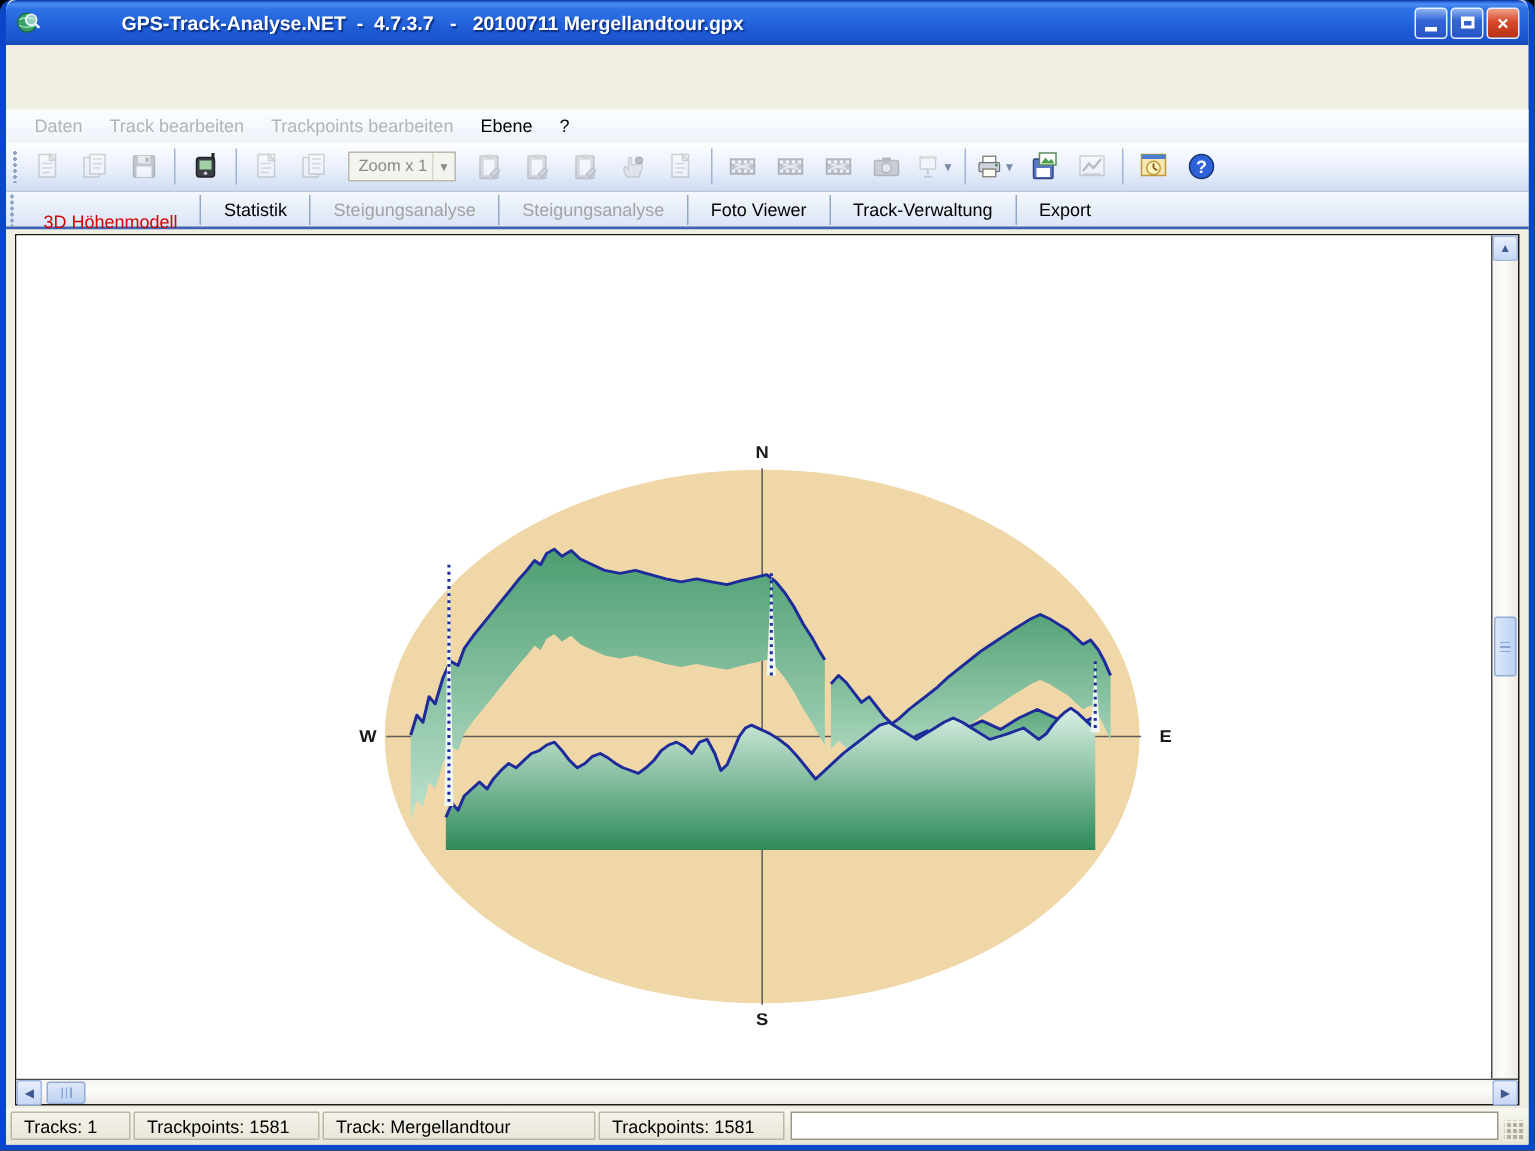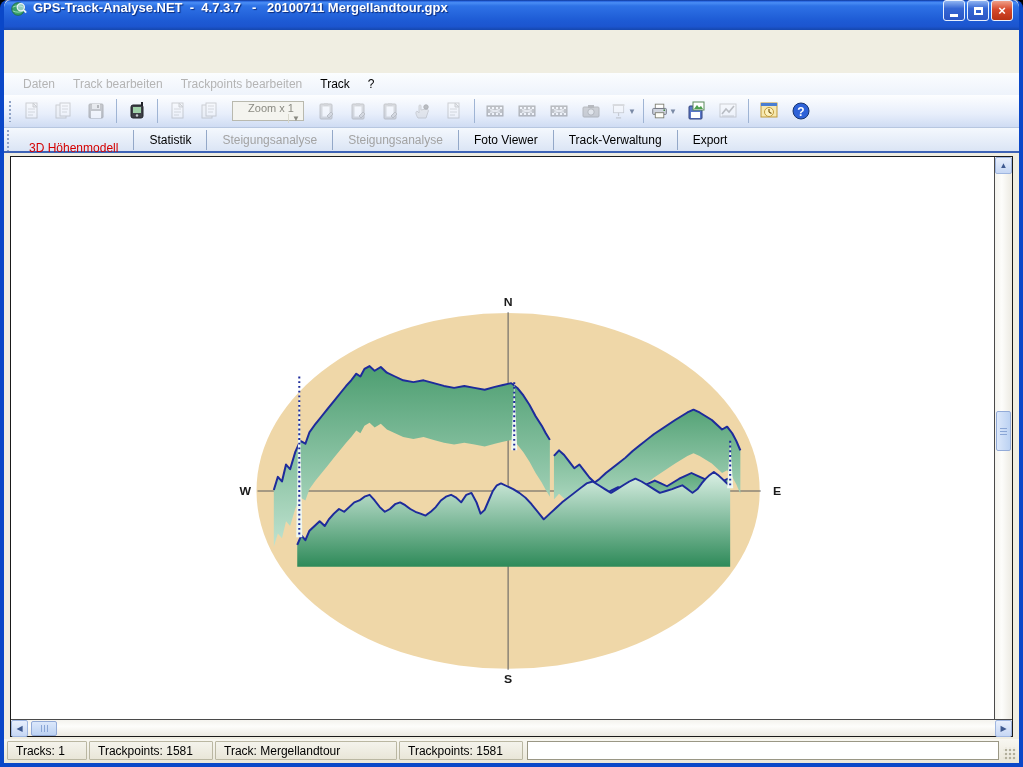--- a/index.html
+++ b/index.html
@@ -2,23 +2,23 @@
 <html><head>
 <meta charset="utf-8">
 <style>
   * { box-sizing: border-box; }
   html,body { margin:0; padding:0; width:1023px; height:767px; overflow:hidden;
               font-family:"Liberation Sans", sans-serif; background:#000; }
   .window { position:absolute; inset:0; display:flex; flex-direction:column;
             background:#f0eee2; border-left:4px solid #0a47c8; border-right:4px solid #0a47c8;
             border-bottom:4px solid #0a47c8; border-radius:8px 8px 0 0; }
   
-  .titlebar { height:30px; flex:0 0 30px; display:flex; padding:0 6px 0 6px;
+  .titlebar { height:30px; flex:0 0 30px; display:flex; align-items:center; padding:0 6px 0 6px;
     border-radius:7px 7px 0 0;
-    background:linear-gradient(180deg,#0c318f 0%,#2866e0 4%,#4a8ef5 9%,#2e72e6 20%,#1d5ad4 70%,#1c55cf 88%,#1547ae 100%); }
+    background:linear-gradient(180deg,#0c318f 0%,#2866e0 4%,#4a8ef5 9%,#2e72e6 20%,#1d5ad4 70%,#1c55cf 88%,#1547ae 100%);gap:48px; }
   .app-icon { width:18px; height:18px; margin-right:5px; flex:0 0 auto; }
   .title-text { color:#fff; font-weight:bold; font-size:13px; white-space:pre;
                 text-shadow:1px 1px 1px #0a2a7a; flex:1 1 auto; overflow:hidden; }
   .tb-controls { display:flex; gap:2px; }
   .tb-btn { width:22px; height:21px; border-radius:3px; border:1px solid #e8f0fd;
     color:#fff; font-size:13px; font-weight:bold; display:flex; align-items:center; justify-content:center;
     background:linear-gradient(180deg,#8fb4f2,#3566d4 40%,#2a55c4); }
   .tb-btn.close { background:linear-gradient(180deg,#f0a088,#d6492c 45%,#b83215); }
   .tb-btn .min-glyph { display:block; width:8px; height:3px; background:#fff; margin-top:9px; }
   .tb-btn .max-glyph { display:block; width:9px; height:8px; border:2px solid #fff; border-top-width:3px; }
@@ -34,21 +34,21 @@
   .grip { width:4px; height:22px; margin:0 4px 0 2px; flex:0 0 auto;
           background-image:radial-gradient(circle,#8fa3c6 1.1px,rgba(0,0,0,0) 1.3px);
           background-size:4px 4px; }
   .tbtn { width:28px; height:26px; margin:0 2px; display:flex; align-items:center; justify-content:center;
           border:1px solid rgba(0,0,0,0); border-radius:2px; }
   .tbtn.dis svg { filter:grayscale(1); opacity:.35; }
   .ticon { width:20px; height:20px; }
   .tsep { width:1px; height:24px; background:#9fb4d4; margin:0 4px; }
   .caret { font-size:8px; color:#7a8aa6; margin-left:1px; }
   .zoom-box { width:72px; height:20px; margin:0 6px; background:#f4f4ef; border:1px solid #b9b9ae;
-              display:flex; align-items:center; font-size:11px; color:#8a8a82; padding-left:6px;flex-direction:column; }
+              display:flex; align-items:center; font-size:11px; color:#8a8a82; padding-left:6px; }
   .zoom-box .zcaret { margin-left:auto; width:15px; height:18px; display:flex; align-items:center;
               justify-content:center; color:#8a8a82; font-size:8px; border-left:1px solid #d8d8cd; }
   
   .tabstrip { height:25px; flex:0 0 25px; display:flex; align-items:center;
               background:linear-gradient(180deg,#f4f8fd,#dbe5f5);
               border-bottom:2px solid #3e63b5; }
   .tab { font-size:12px; padding:3px 15px; color:#000; white-space:nowrap; }
   .tab + .tab { border-left:1px solid #93a8c8; }
   .tab.active { color:#d40000;margin-top:16px; }
   .tab.disabled { color:#a3a3a3; }
@@ -204,21 +204,21 @@
       <div class="tb-btn close">
           <span>×</span>
         </div>
     </div>
   </div>
 
   <div class="menubar" id="menubar">
       <div class="menu-item disabled">Daten</div>
       <div class="menu-item disabled">Track bearbeiten</div>
       <div class="menu-item disabled">Trackpoints bearbeiten</div>
-      <div class="menu-item">Track</div>
+      <div class="menu-item">Ebene</div>
       <div class="menu-item">?</div>
     </div>
 
   <div class="toolbar">
     <div class="grip"></div>
     <div id="toolbar-items" style="display:flex;align-items:center;">
         <div class="tbtn dis">
           <svg class="ticon">
             <use href="#sym-doc" xlink:href="#sym-doc"></use>
           </svg>

